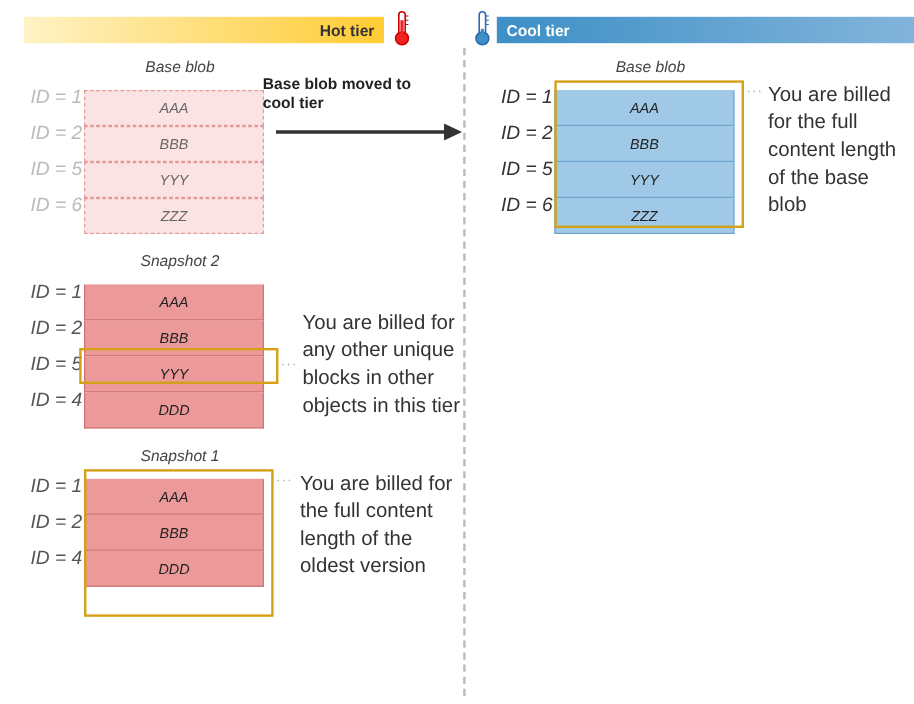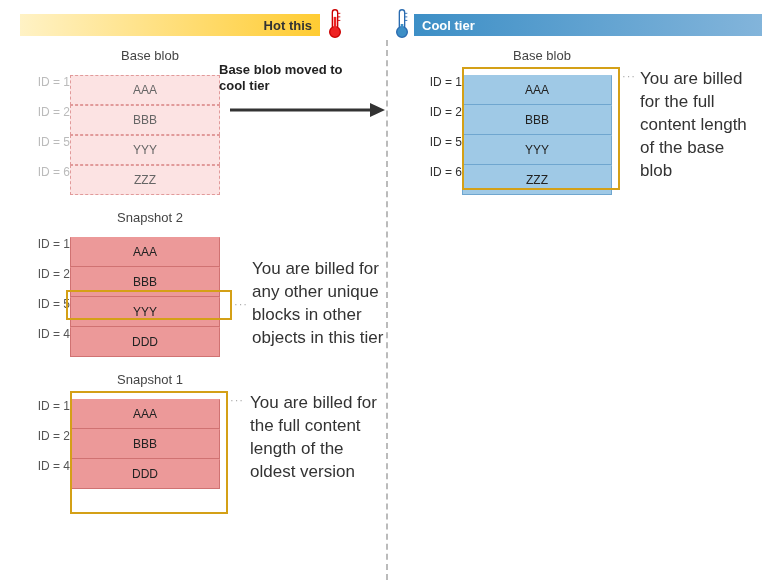--- a/index.html
+++ b/index.html
@@ -49,34 +49,34 @@
   .thermo-cool { left: 393px; }
   .thermo svg { width: 100%; height: 100%; }
   .divider {
     position: absolute;
     top: 40px;
     left: 386px;
     width: 0;
     height: 540px;
     border-left: 2px dashed #bbb;
   }
-  .block-group { position: absolute; }
+  .block-group { position: absolute; font-style: italic; }
   .group-title {
     text-align: center;
     font-size: 13px;
     color: #444;
     margin-bottom: 4px;
     width: 150px;
     margin-left: 55px;
   }
   .row { display: flex; align-items: center; height: 30px; }
   .id-label {
     width: 50px;
-    text-align: right;
-    font-size: 12px;
+    text-align: center;
+    font-size: 16px;
     color: #555;
     padding-left: 4px;
   }
   .cell {
     width: 150px;
     height: 30px;
     display: flex;
     align-items: center;
     justify-content: center;
     font-size: 12px;
@@ -130,21 +130,21 @@
   }
   .arrow {
     position: absolute;
   }
   .dots { color: #aaa; letter-spacing: 1px; position: absolute; font-size: 11px; }
 </style>
 </head>
 <body>
 
 <div class="tier-header hot-header">
-  <span>Hot this</span>
+  <span>Hot tier</span>
 </div>
 <div class="thermo thermo-hot">
   <svg viewBox="0 0 20 36">
     <rect x="7" y="2" width="6" height="22" rx="3" fill="#fff" stroke="#c00" stroke-width="1.5"></rect>
     <circle cx="10" cy="27" r="6" fill="#e22" stroke="#c00" stroke-width="1.5"></circle>
     <rect x="8.5" y="10" width="3" height="15" fill="#e22"></rect>
     <line x1="13" y1="6" x2="16" y2="6" stroke="#c00" stroke-width="1"></line>
     <line x1="13" y1="10" x2="16" y2="10" stroke="#c00" stroke-width="1"></line>
     <line x1="13" y1="14" x2="16" y2="14" stroke="#c00" stroke-width="1"></line>
   </svg>

